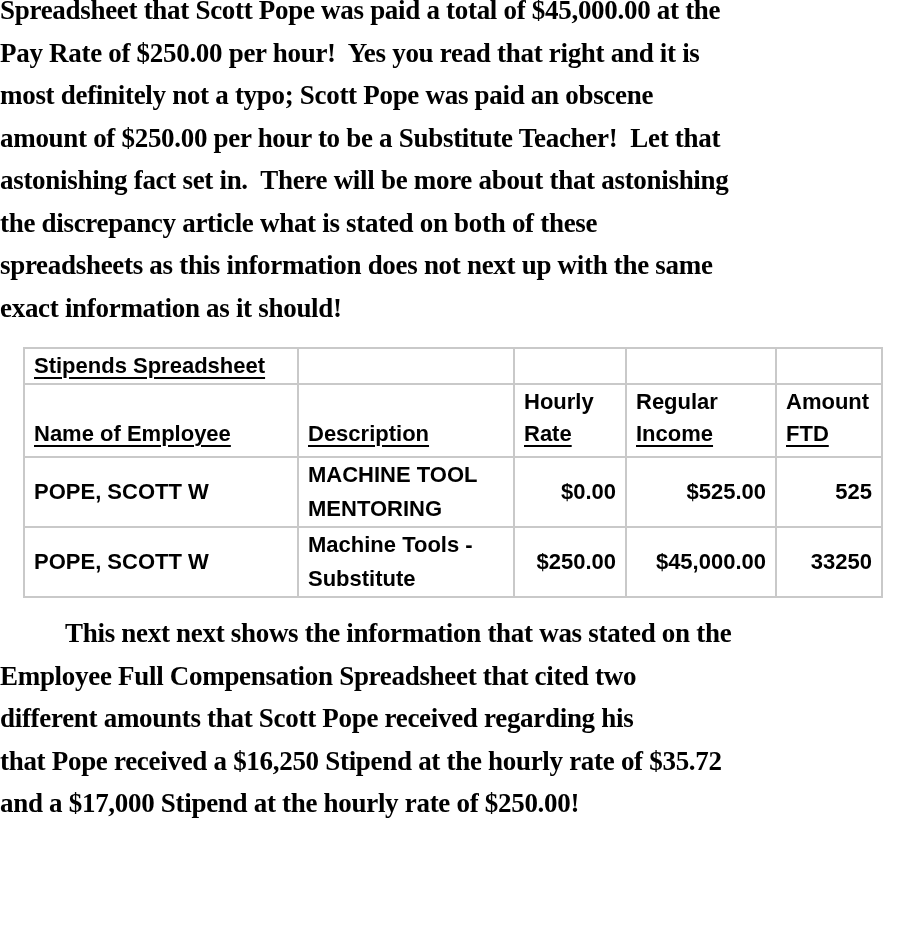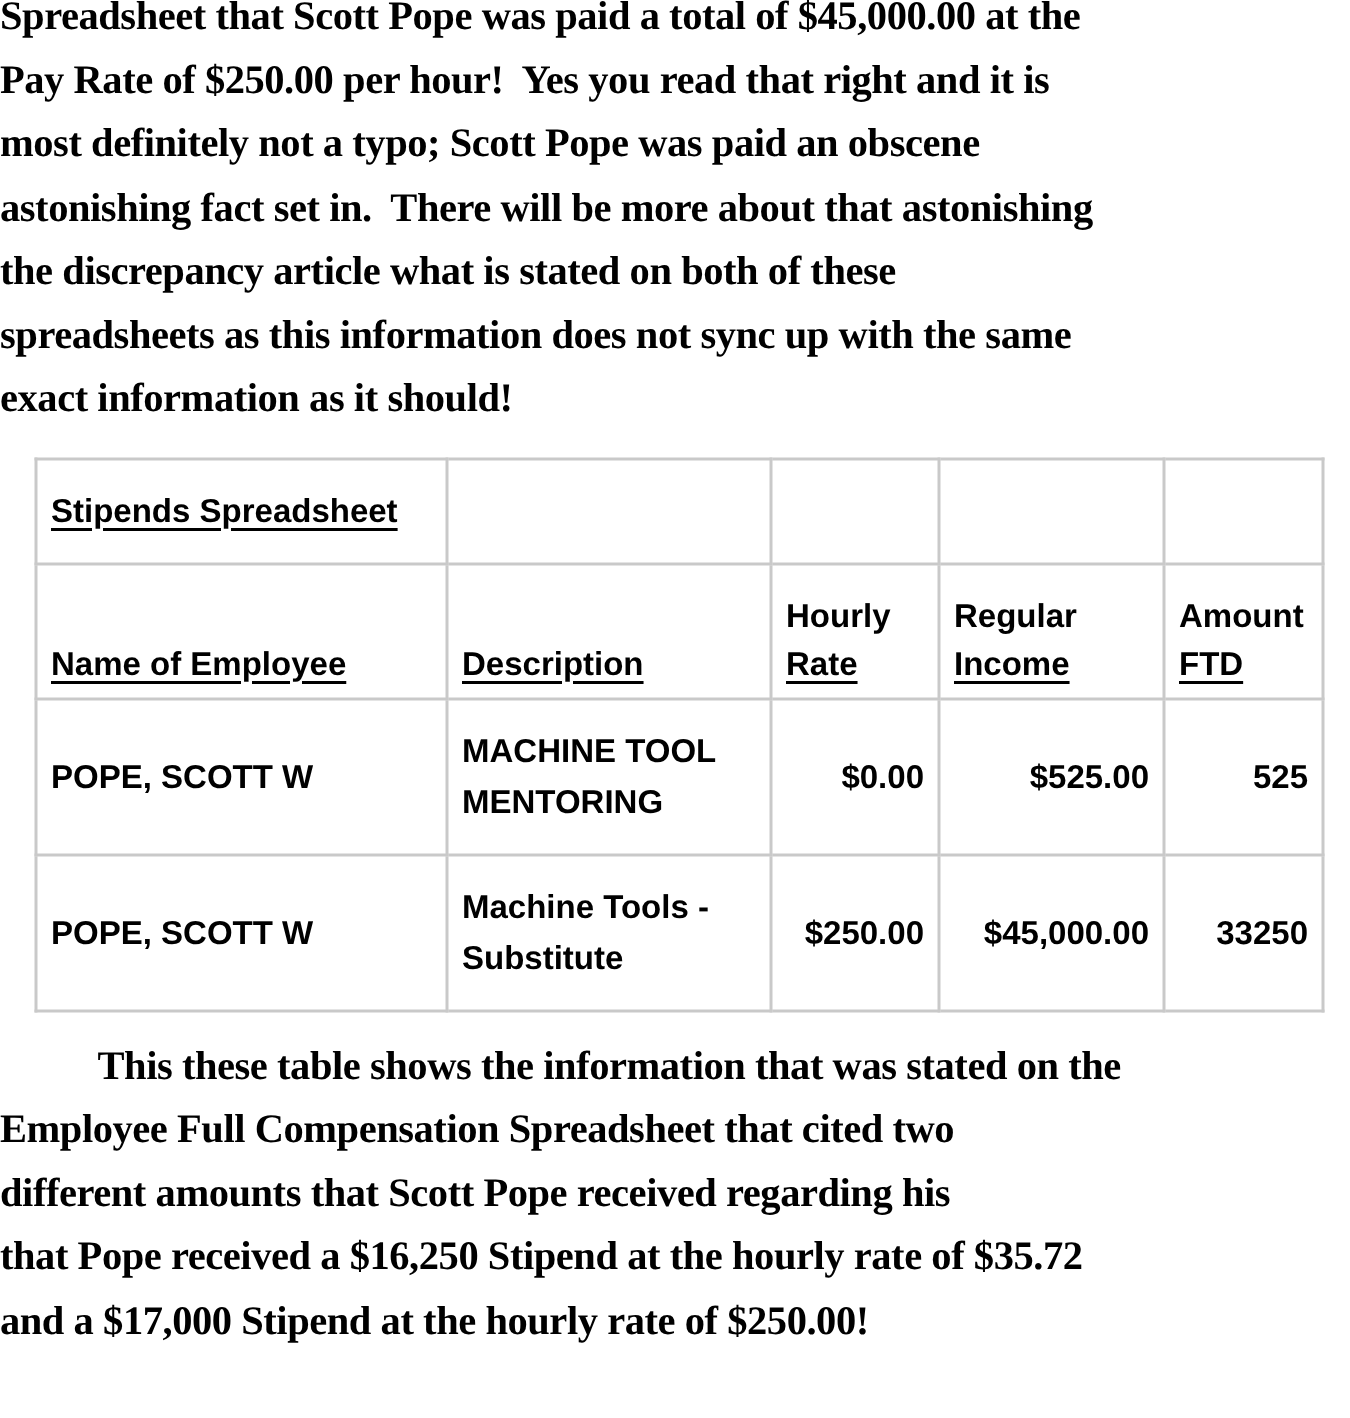--- a/index.html
+++ b/index.html
@@ -41,21 +41,21 @@
     border-collapse: collapse;
     table-layout: fixed;
     margin: 18px 0 0 23px;
     font-family: "Liberation Sans", sans-serif;
     font-weight: 700;
     font-size: 22px;
     color: #000000;
   }
   table.stipends td {
     border: 2px solid #c9c9c9;
-    padding: 17px 9px;
+    padding: 0 9px;
     vertical-align: middle;
     overflow: hidden;
     margin-top: 35px;
   }
   tr.title-row td {
     height: 34px;
   }
   tr.header-row td {
     height: 65px;
     vertical-align: bottom;
@@ -76,23 +76,24 @@
 </style>
 </head>
 <body>
 
 <div class="article">
 
   <div class="para intro">
     <div class="line">Spreadsheet that Scott Pope was paid a total of $45,000.00 at the</div>
     <div class="line">Pay Rate of $250.00 per hour!  Yes you read that right and it is</div>
     <div class="line">most definitely not a typo; Scott Pope was paid an obscene</div>
+    <div class="line">amount of $250.00 per hour to be a Substitute Teacher!  Let that</div>
     <div class="line">astonishing fact set in.  There will be more about that astonishing</div>
     <div class="line">the discrepancy article what is stated on both of these</div>
-    <div class="line">spreadsheets as this information does not sync up with the same</div>
+    <div class="line">spreadsheets as this information does not next up with the same</div>
     <div class="line">exact information as it should!</div>
   </div>
 
   <table class="stipends">
     <colgroup>
       <col style="width:274px">
       <col style="width:216px">
       <col style="width:112px">
       <col style="width:150px">
       <col style="width:106px">
@@ -138,20 +139,20 @@
           <div>Substitute</div>
         </td>
         <td class="num">$250.00</td>
         <td class="num">$45,000.00</td>
         <td class="num">33250</td>
       </tr>
     </tbody>
   </table>
 
   <div class="para closing">
-    <div class="line indented">This these table shows the information that was stated on the</div>
+    <div class="line indented">This next next shows the information that was stated on the</div>
     <div class="line">Employee Full Compensation Spreadsheet that cited two</div>
     <div class="line">different amounts that Scott Pope received regarding his</div>
     <div class="line">that Pope received a $16,250 Stipend at the hourly rate of $35.72</div>
     <div class="line">and a $17,000 Stipend at the hourly rate of $250.00!</div>
   </div>
 
 </div>
 
 </body></html>

